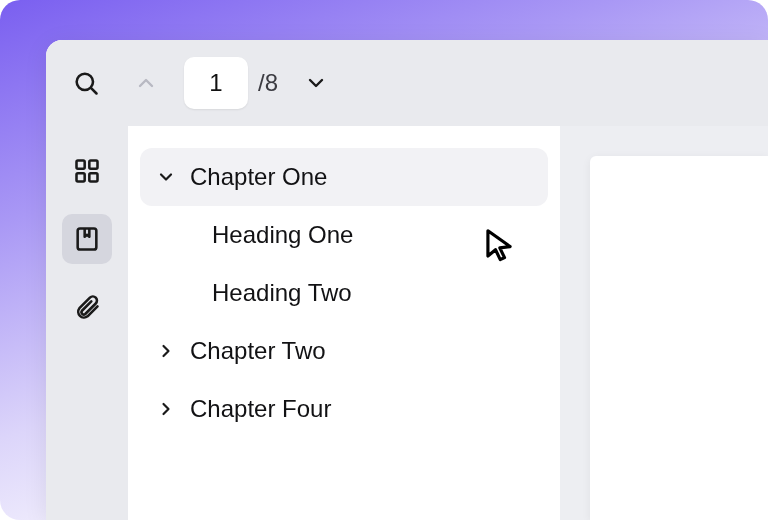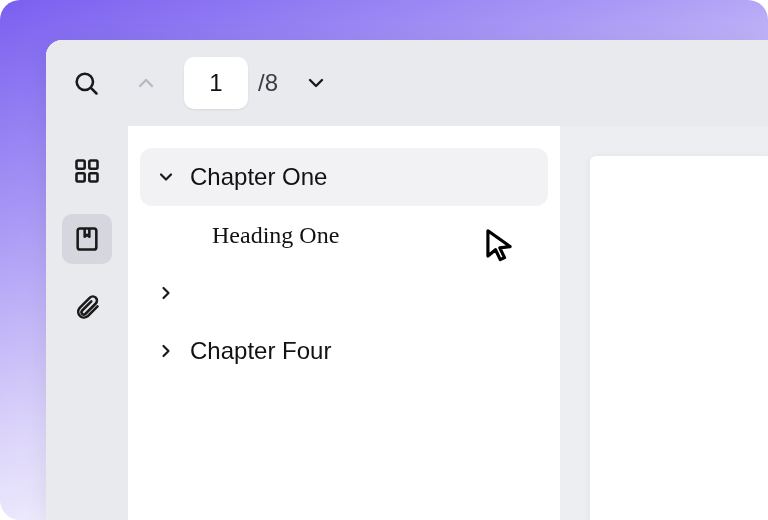--- a/index.html
+++ b/index.html
@@ -68,21 +68,21 @@
       height: 58px; border-radius: 12px;
       padding: 0 10px 0 12px;
       font-size: 24px; color: #121214;
     }
     .item.hover { background: #f2f2f5; }
     .twist {
       width: 28px; display: flex; align-items: center; justify-content: center;
       color: #1a1a1a;
     }
     .item .label { margin-left: 10px; text-align: center; }
-    .sub { padding-left: 62px; font-family: Liberation Serif, serif; }
+    .sub { padding-left: 62px; }
     .page-pane {
       flex: 1; background: #edeef2;
       padding: 30px 0 0 30px;
     }
     .page {
       width: 100%; height: 100%;
       background: #fff; border-radius: 6px 0 0 0;
       box-shadow: 0 2px 10px rgba(0,0,0,0.06);
     }
     .cursor {
@@ -149,26 +149,30 @@
           <span class="twist">
             <svg width="20" height="20" viewBox="0 0 24 24" fill="none" stroke="currentColor" stroke-width="2.6" stroke-linecap="round" stroke-linejoin="round">
                 <polyline points="6 9 12 15 18 9"></polyline>
               </svg>
           </span>
           <span class="label">Chapter One</span>
         </div>
         <div class="item sub">
           <span class="label">Heading One</span>
         </div>
+        <div class="item sub">
+          <span class="label">Heading Two</span>
+        </div>
         <div class="item">
           <span class="twist">
             <svg width="20" height="20" viewBox="0 0 24 24" fill="none" stroke="currentColor" stroke-width="2.6" stroke-linecap="round" stroke-linejoin="round">
                 <polyline points="9 6 15 12 9 18"></polyline>
               </svg>
           </span>
+          <span class="label">Chapter Two</span>
         </div>
         <div class="item">
           <span class="twist">
             <svg width="20" height="20" viewBox="0 0 24 24" fill="none" stroke="currentColor" stroke-width="2.6" stroke-linecap="round" stroke-linejoin="round">
                 <polyline points="9 6 15 12 9 18"></polyline>
               </svg>
           </span>
           <span class="label">Chapter Four</span>
         </div>
       </div>

